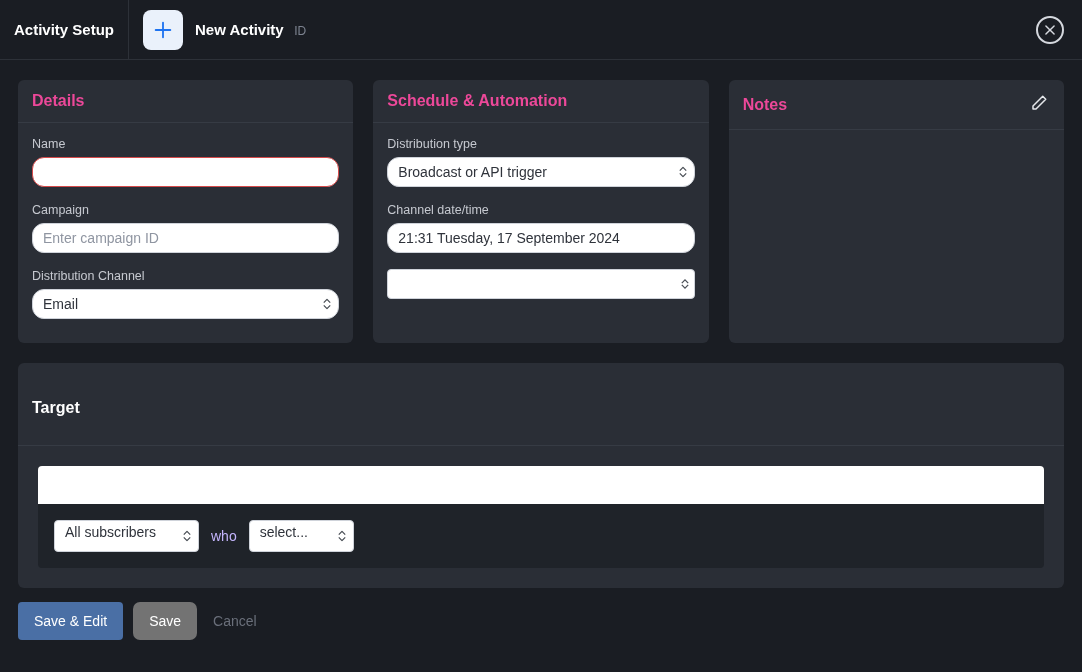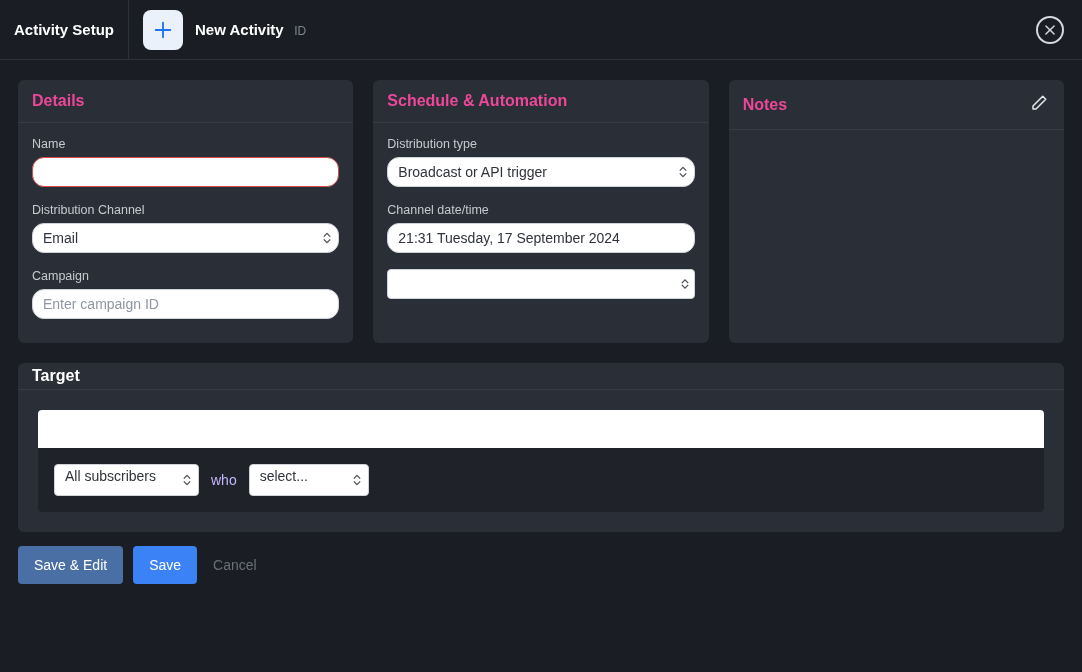--- a/index.html
+++ b/index.html
@@ -40,34 +40,34 @@
   .spinner-input { width: 100%; height: 30px; border-radius: 4px; background: #fff; border: 1px solid #cfd3da; font-size: 14px; color: #2f333b; padding: 0 28px 0 10px; outline: none; }
   .spinner-arrows { position: absolute; right: 6px; top: 50%; transform: translateY(-50%); display: flex; flex-direction: column; gap: 0px; }
   .spinner-arrows svg { stroke: #4b5057; }
 
   .info-icon { width: 14px; height: 14px; border-radius: 50%; background: #1e73f0; color: #fff; font-size: 10px; display: inline-flex; align-items: center; justify-content: center; font-weight: 700; }
 
   .edit-icon-btn { background: transparent; border: none; cursor: pointer; padding: 2px; }
   .edit-icon-btn svg { stroke: #e5e7eb; }
 
   .target-card { background: #2a2e36; border-radius: 6px; }
-  .target-header { padding: 4px 14px; border-bottom: 1px solid #363b44; }
+  .target-header { padding: 28px 14px; border-bottom: 1px solid #363b44; margin-top: 8px; }
   .target-title { font-size: 16px; font-weight: 600; color: #fff; }
   .target-body { padding: 20px; }
   .target-inner { background: #1f2329; border-radius: 4px; overflow: hidden; }
   .target-top-bar { background: #fff; height: 38px; }
   .target-selects { padding: 16px; display: flex; align-items: center; gap: 12px; }
   .small-select-wrap { position: relative; }
   .small-select { height: 32px; border-radius: 4px; background: #fff; border: 1px solid #cfd3da; font-size: 14px; color: #2f333b; padding: 0 26px 8px 10px; appearance: none; outline: none; }
   .who-text { font-size: 14px; color: #c4b5fd; }
 
   .footer { padding: 0 10px 16px 18px; display: flex; align-items: center; gap: 10px; }
   .btn { height: 38px; padding: 0 16px; border-radius: 4px; border: none; font-size: 14px; font-weight: 500; cursor: pointer; }
   .btn-primary { background: #4a6fa5; color: #fff; }
-  .btn-secondary { background: #3b82f6; color: #fff; }
+  .btn-secondary { background: #737373; color: #fff; border-radius: 7px; }
   .btn-link { background: transparent; color: #6a6f7a; padding: 0 6px; }
 </style>
 </head>
 <body>
 
 <div class="header">
   <div class="header-left">
     <span class="header-left-title">Activity Setup</span>
   </div>
   <div class="header-mid">
@@ -96,38 +96,38 @@
     <div class="card">
       <div class="card-header">
         <span class="card-title">Details</span>
       </div>
       <div class="card-body">
         <div class="field">
           <label class="field-label">Name</label>
           <input class="text-input name-input" value="" style="">
         </div>
         <div class="field">
+          <label class="field-label">Campaign</label>
+          <input class="text-input" placeholder="Enter campaign ID" style="">
+        </div>
+        <div class="field">
           <label class="field-label">Distribution Channel</label>
           <div class="select-wrap">
             <select class="select-input">
               <option>Email</option>
             </select>
             <span class="select-chevrons">
               <svg width="8" height="5" viewBox="0 0 10 6" fill="none" stroke-width="1.6">
                   <polyline points="1,5 5,1 9,5"></polyline>
                 </svg>
               <svg width="8" height="5" viewBox="0 0 10 6" fill="none" stroke-width="1.6">
                   <polyline points="1,1 5,5 9,1"></polyline>
                 </svg>
             </span>
           </div>
-        </div>
-        <div class="field">
-          <label class="field-label">Campaign</label>
-          <input class="text-input" placeholder="Enter campaign ID" style="">
         </div>
       </div>
     </div>
 
     <div class="card">
       <div class="card-header">
         <span class="card-title">Schedule &amp; Automation</span>
       </div>
       <div class="card-body">
         <div class="field">
@@ -196,21 +196,21 @@
               <svg width="8" height="5" viewBox="0 0 10 6" fill="none" stroke-width="1.6">
                   <polyline points="1,5 5,1 9,5"></polyline>
                 </svg>
               <svg width="8" height="5" viewBox="0 0 10 6" fill="none" stroke-width="1.6">
                   <polyline points="1,1 5,5 9,1"></polyline>
                 </svg>
             </span>
           </div>
           <span class="who-text">who</span>
           <div class="small-select-wrap">
-            <select class="small-select" style="width:120px;">
+            <select class="small-select" style="width:105px;">
               <option>select...</option>
             </select>
             <span class="select-chevrons" style="right:8px;">
               <svg width="8" height="5" viewBox="0 0 10 6" fill="none" stroke-width="1.6">
                   <polyline points="1,5 5,1 9,5"></polyline>
                 </svg>
               <svg width="8" height="5" viewBox="0 0 10 6" fill="none" stroke-width="1.6">
                   <polyline points="1,1 5,5 9,1"></polyline>
                 </svg>
             </span>

